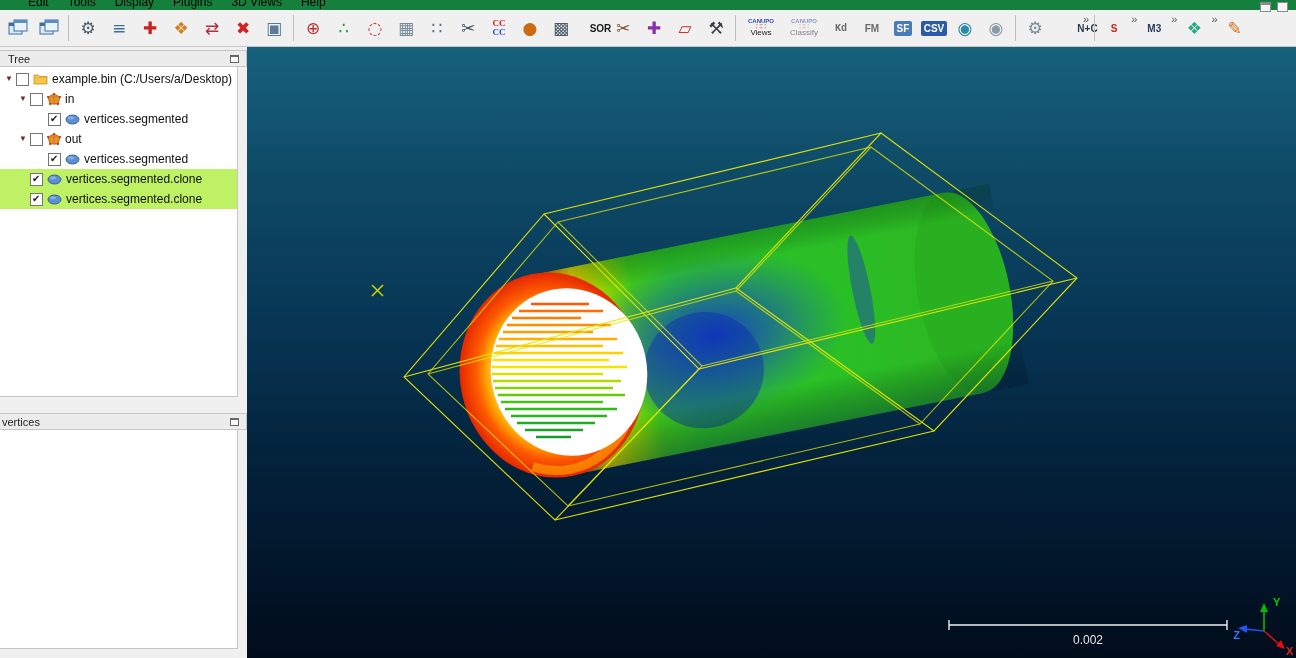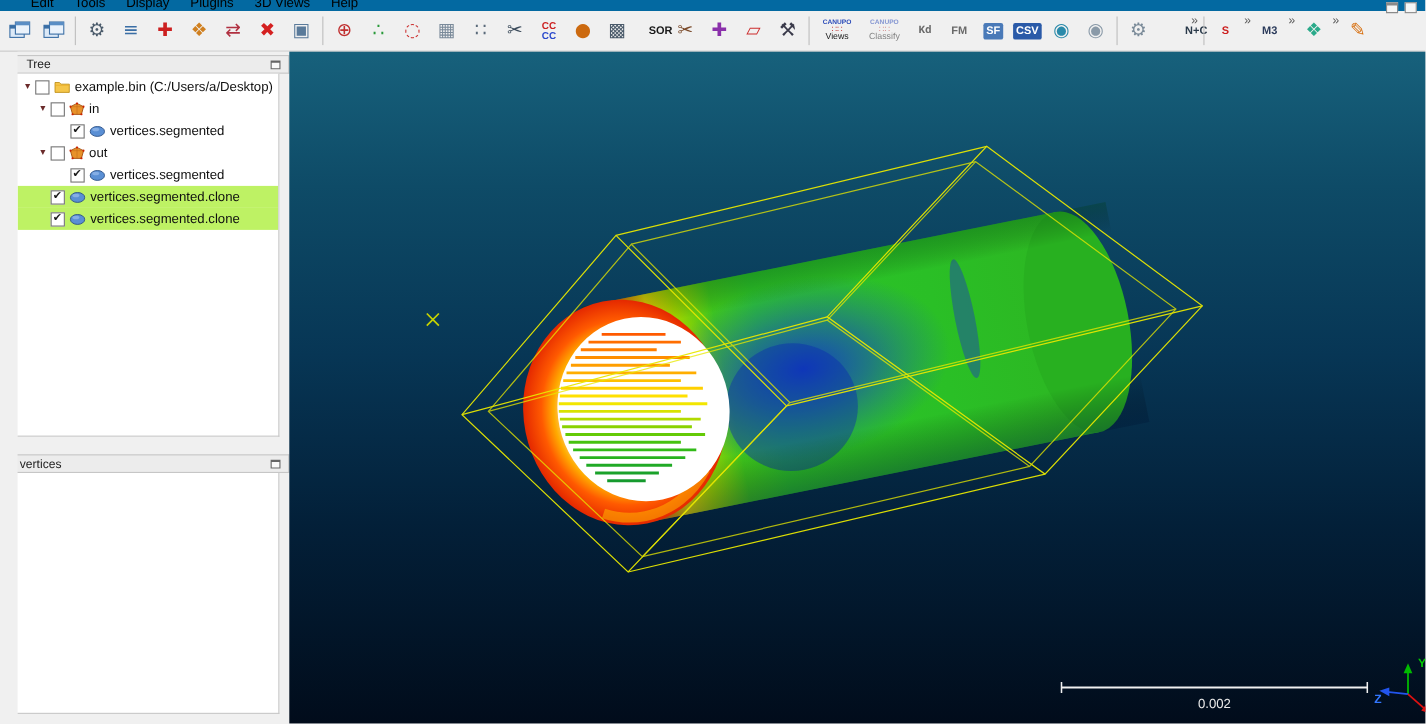--- a/index.html
+++ b/index.html
@@ -1,41 +1,41 @@
 <!DOCTYPE html>
 <html><head>
 <meta charset="utf-8">
 <style>
   * { margin:0; padding:0; box-sizing:border-box; }
   html,body { width:1296px; height:658px; }
   body { font-family:"Liberation Sans", sans-serif; background:#f0f0f0; }
   .app { position:relative; width:1296px; height:658px; overflow:hidden; background:#f0f0f0; }
 
   
-  .menubar { height:10px; overflow:hidden; display:flex; gap:19px; padding-left:28px; background:#0369a1; }
+  .menubar { height:10px; overflow:hidden; display:flex; gap:19px; padding-left:28px; background:#15803d; }
   .menu-item { font-size:12px; line-height:12px; margin-top:-4px; color:#000; white-space:nowrap; }
   .corner-icons { position:absolute; top:2px; right:8px; display:flex; gap:6px; z-index:5; }
   .mini-ic { width:11px; height:10px; border:1px solid #8a8a8a; background:#f6f6f6; display:inline-block; }
   .mini-ic.bar { border-top:3px solid #8a8a8a; }
 
   
   .toolbar { height:37px; display:flex; align-items:center; gap:1px; padding:2px 3px; background:#f0f0f0; border-bottom:1px solid #c9c9c9; overflow:hidden; }
   .tb-btn { width:30px; height:30px; flex:none; display:flex; flex-direction:column; align-items:center; justify-content:center; background:transparent; border:none; padding:0; cursor:default; }
   .tb-btn .g { font-size:17px; line-height:1; font-family:"DejaVu Sans", sans-serif; }
   .tb-btn .t { font-size:10px; font-weight:bold; line-height:1.1; }
-  .tb-btn .s1,.tb-btn .s2 { font-size:9px; font-weight:bold; line-height:1; }
+  .tb-btn .s1,.tb-btn .s2 { font-size:9px; font-weight:bold; line-height:1;font-family:Liberation Serif, serif; }
   .tb-btn.canupo { width:42px; }
   .cbrand { font-size:6px; color:#2a4ab8; font-weight:bold; line-height:1; }
   .cdots { font-size:8px; color:#c04040; line-height:5px; }
   .clabel { font-size:8px; color:#222; line-height:1.1; }
   .tb-sep { width:1px; height:26px; background:#bdbdbd; margin:0 3px; flex:none; }
   .tb-chev { font-size:11px; color:#555; padding:0 1px; align-self:flex-start; margin-top:1px; flex:none; }
 
   
-  .content { display:flex; height:611px;margin-left:16px; }
+  .content { display:flex; height:611px; }
   .left-panel { width:247px; flex:none; background:#f0f0f0; }
   .dock-header { height:17px; display:flex; align-items:center; justify-content:space-between; padding:0 7px 0 8px; background:#ececec; border-top:1px solid #c6c6c6; border-bottom:1px solid #c6c6c6; border-right:1px solid #c6c6c6; margin-top:3px; }
   .dock-header.props { margin-top:16px; padding-left:2px; }
   .dock-title { font-size:11px; color:#222; }
   .dock-float { width:9px; height:8px; border:1px solid #666; border-top:2px solid #666; display:inline-block; background:#fafafa; }
 
   .tree-view { background:#fff; border-bottom:1px solid #c6c6c6; border-right:1px solid #c6c6c6; height:330px; margin-right:9px; overflow:hidden; padding-top:2px; }
   .props-view { background:#fff; border-bottom:1px solid #c6c6c6; border-right:1px solid #c6c6c6; height:219px; margin-right:9px; }
   .trow { height:20px; display:flex; align-items:center; font-size:12px; color:#101010; white-space:nowrap; }
   .trow.sel { background:#bef264; }

